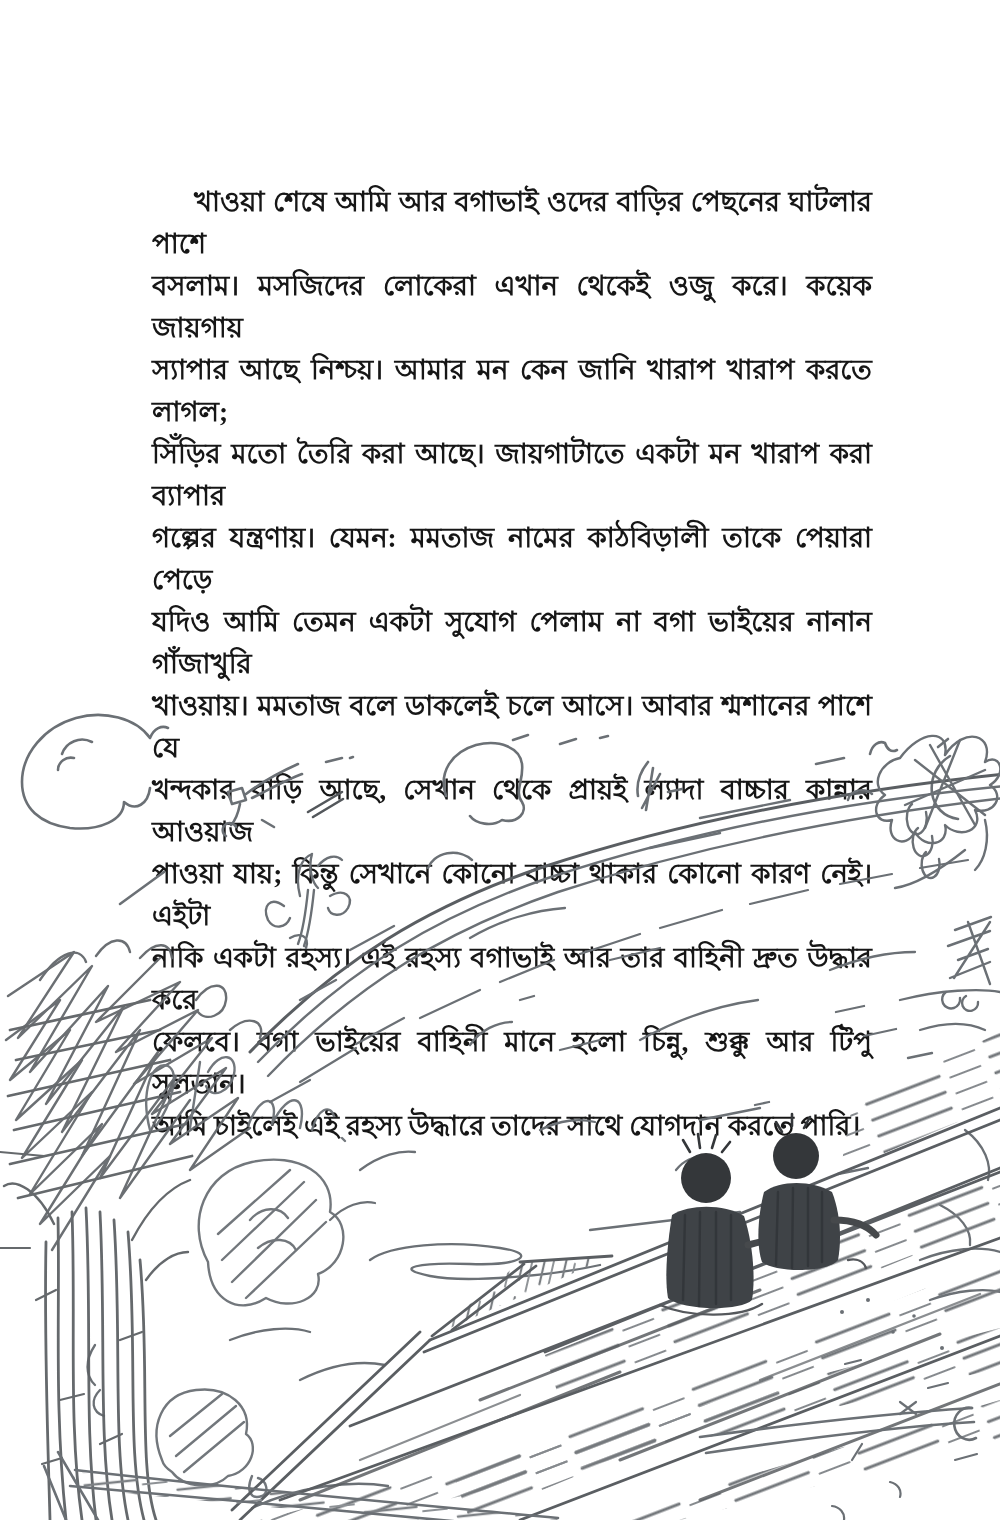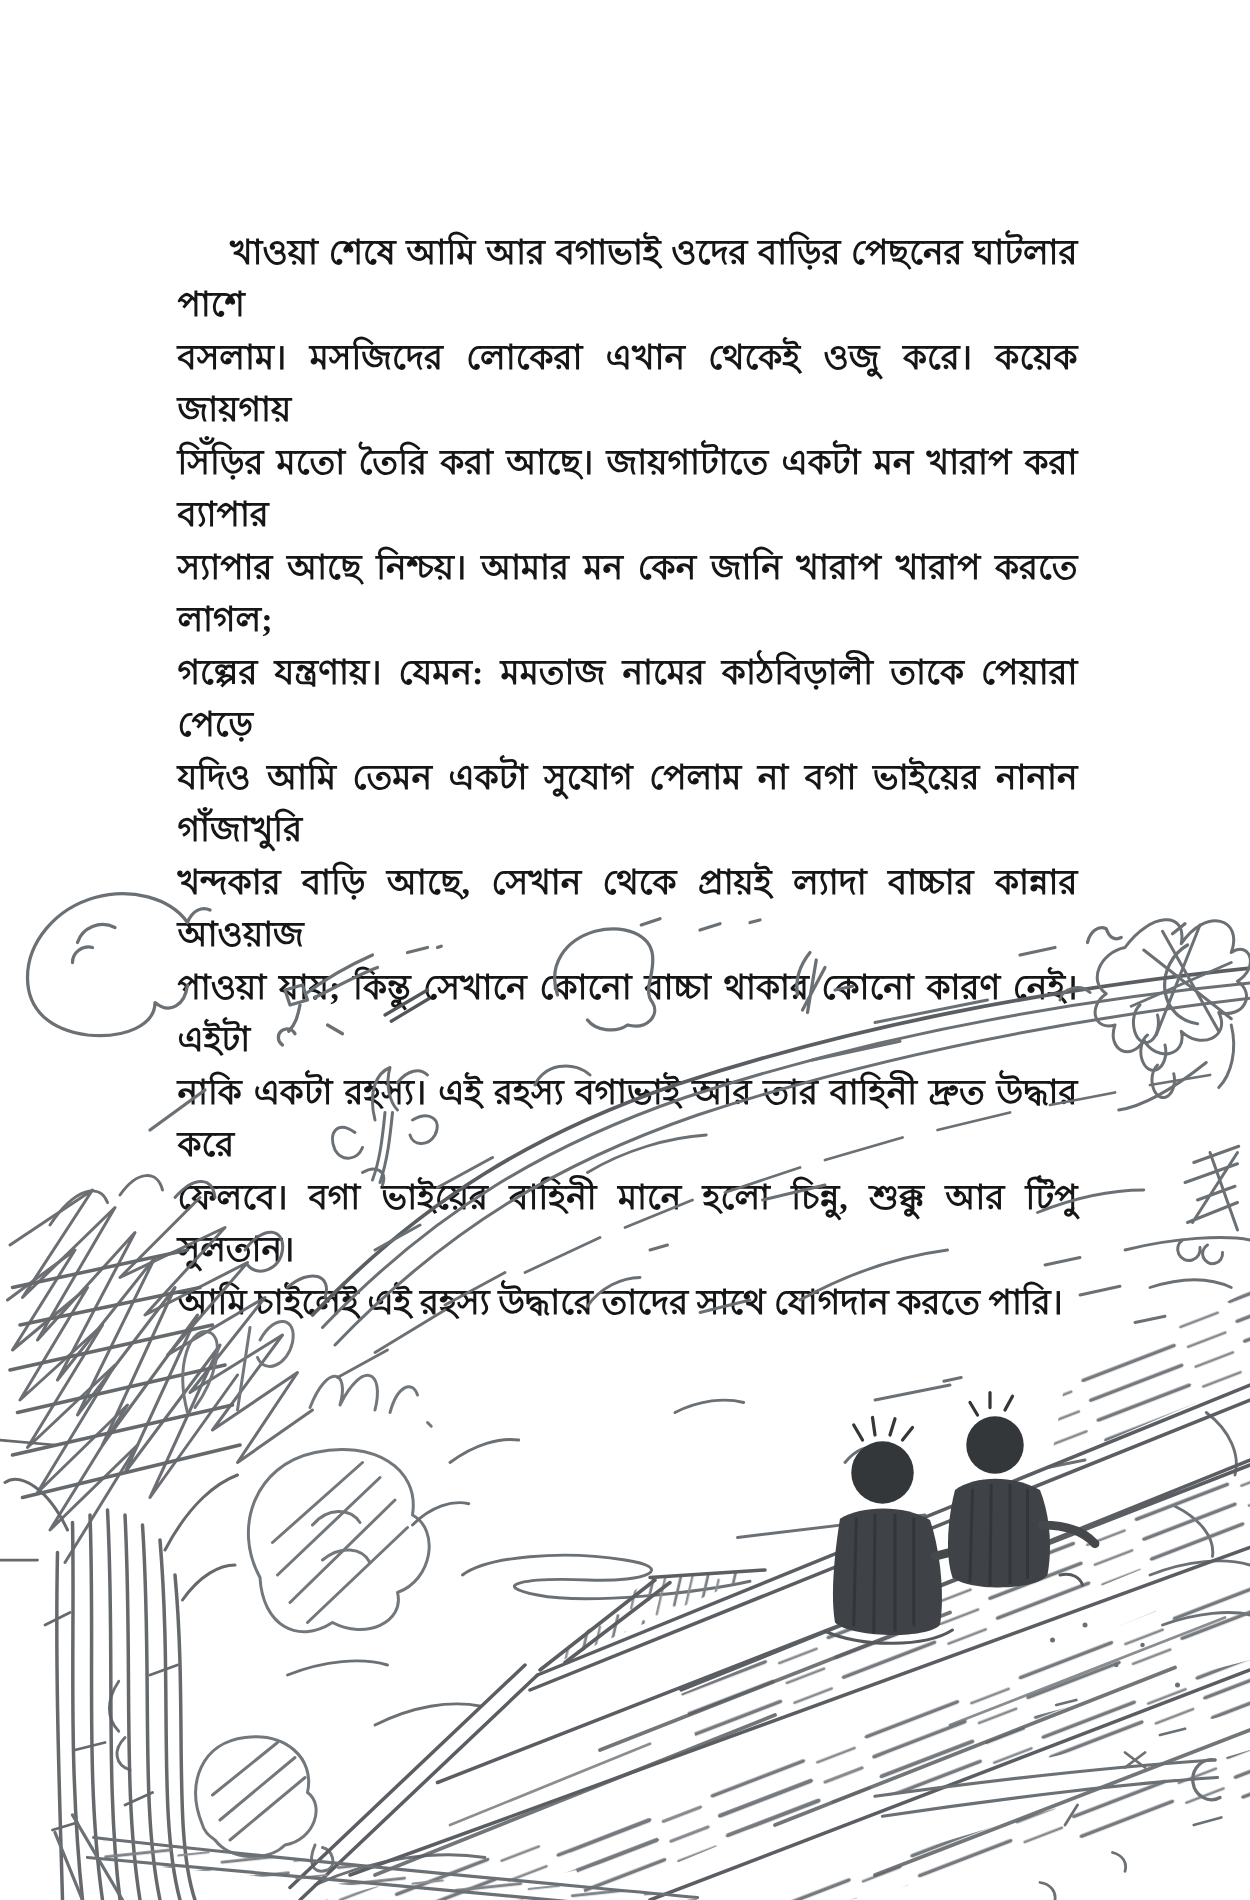--- a/index.html
+++ b/index.html
@@ -2,41 +2,42 @@
 <html><head>
 <meta charset="utf-8">
 <style>
   html,body{margin:0;padding:0;}
   body{
     width:1000px;height:1520px;background:#ffffff;position:relative;
     font-family:"Liberation Serif", serif; overflow:hidden;
   }
   .page{position:absolute;inset:0;background:#ffffff;}
   .text-block{
-    position:absolute;left:142px;top:181px;width:720px;
+    position:absolute;left:152px;top:181px;width:720px;
     color:#161616;font-size:27.5px;line-height:42px;font-weight:600;
   }
   .line{text-align:justify;text-align-last:justify;}
   .line.first{text-indent:42px;}
   .line.last{text-align-last:left;}
   .sketch{position:absolute;left:0;top:700px;width:1000px;height:820px;display:block;}
   svg *{vector-effect:none;}
 </style>
 </head>
 <body>
 
 <div class="page">
 
   <div class="text-block">
     <div class="line first">খাওয়া শেষে আমি আর বগাভাই ওদের বাড়ির পেছনের ঘাটলার পাশে</div>
     <div class="line">বসলাম। মসজিদের লোকেরা এখান থেকেই ওজু করে। কয়েক জায়গায়</div>
+    <div class="line">স্যাপার আছে নিশ্চয়। আমার মন কেন জানি খারাপ খারাপ করতে লাগল;</div>
     <div class="line">সিঁড়ির মতো তৈরি করা আছে। জায়গাটাতে একটা মন খারাপ করা ব্যাপার</div>
-    <div class="line">স্যাপার আছে নিশ্চয়। আমার মন কেন জানি খারাপ খারাপ করতে লাগল;</div>
     <div class="line">গল্পের যন্ত্রণায়। যেমন: মমতাজ নামের কাঠবিড়ালী তাকে পেয়ারা পেড়ে</div>
     <div class="line">যদিও আমি তেমন একটা সুযোগ পেলাম না বগা ভাইয়ের নানান গাঁজাখুরি</div>
+    <div class="line">খাওয়ায়। মমতাজ বলে ডাকলেই চলে আসে। আবার শ্মশানের পাশে যে</div>
     <div class="line">খন্দকার বাড়ি আছে, সেখান থেকে প্রায়ই ল্যাদা বাচ্চার কান্নার আওয়াজ</div>
     <div class="line">পাওয়া যায়; কিন্তু সেখানে কোনো বাচ্চা থাকার কোনো কারণ নেই। এইটা</div>
     <div class="line">নাকি একটা রহস্য। এই রহস্য বগাভাই আর তার বাহিনী দ্রুত উদ্ধার করে</div>
     <div class="line">ফেলবে। বগা ভাইয়ের বাহিনী মানে হলো চিন্নু, শুক্কু আর টিপু সুলতান।</div>
     <div class="line last">আমি চাইলেই এই রহস্য উদ্ধারে তাদের সাথে যোগদান করতে পারি।</div>
   </div>
 
   <svg class="sketch" viewBox="0 0 1000 820" fill="none" stroke-linecap="round" stroke-linejoin="round" aria-label="pencil sketch: two children sitting on the steps of a pond ghat, big tree on the left, pond bank arc, clouds and a small kite in the sky">
     <defs>
       <pattern id="hatchA" width="132" height="17" patternUnits="userSpaceOnUse" patternTransform="rotate(-21)">

